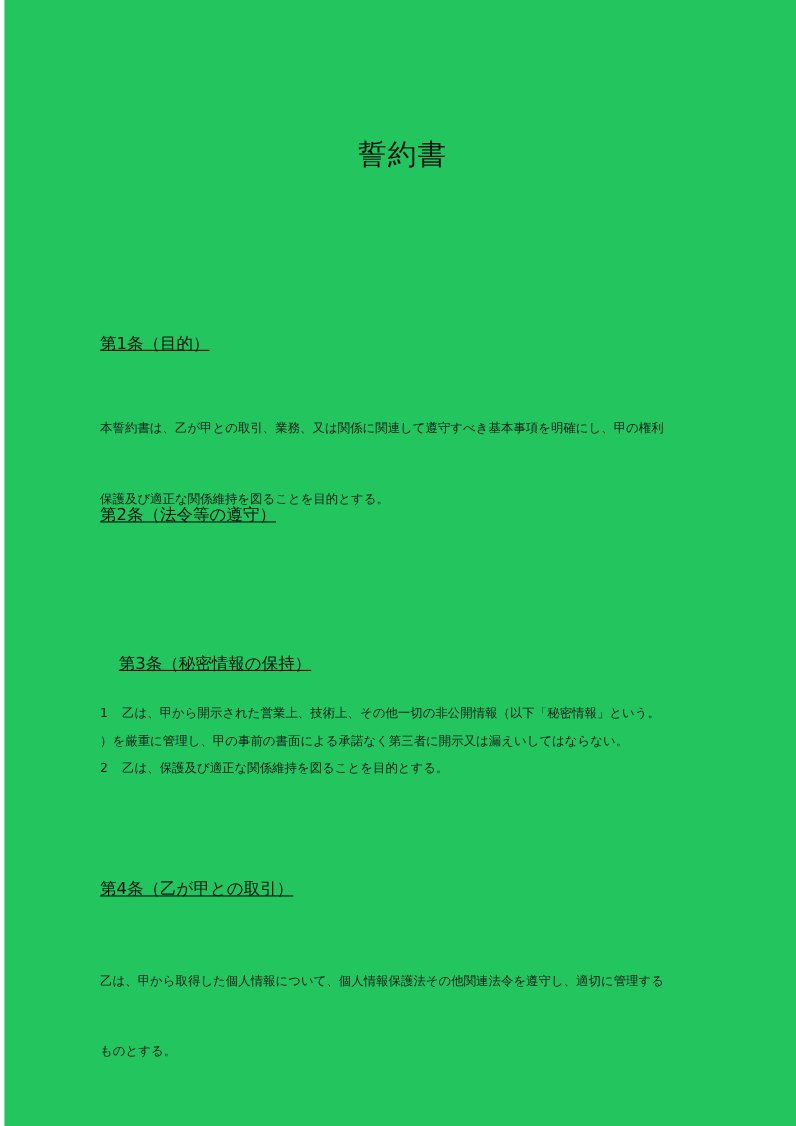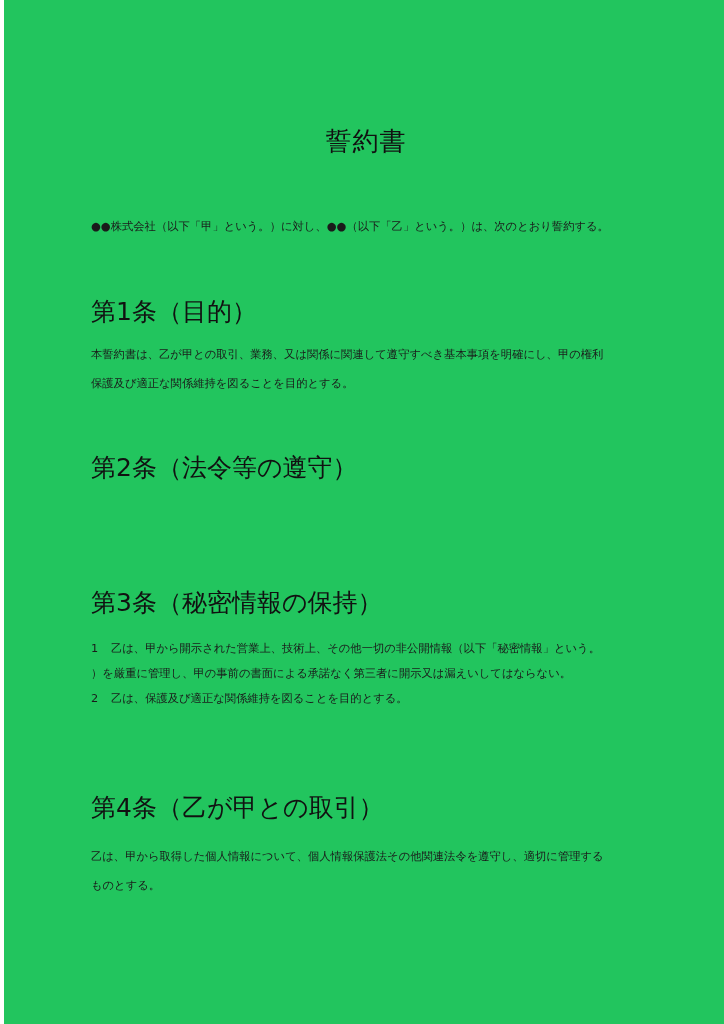--- a/index.html
+++ b/index.html
@@ -35,54 +35,54 @@
     position: absolute;
     left: 87px; top: 217px;
     width: 560px;
     font-size: 11.3px;
     line-height: 20px;
     white-space: nowrap;
   }
   .heading {
     position: absolute;
     left: 87px;
-    font-size: 25px;
+    font-size: 15px;
     line-height: 28px;
     white-space: nowrap;
     color: #111;
+    text-decoration: underline;
   }
   .para {
     position: absolute;
     left: 87px;
     width: 560px;
     font-size: 11.3px;
     line-height: 28.5px;
   }
-  .para .line { display: block; white-space: nowrap; }
+  .para .line { display: block; white-space: nowrap; margin-top: 35px; }
   .item { display: block; white-space: nowrap; }
   .item .num { display: inline-block; width: 20px; }
 </style>
 </head>
 <body>
 
 <div class="page">
 
   <div class="title">誓約書</div>
 
-  <div class="intro">●●株式会社（以下「甲」という。）に対し、●●（以下「乙」という。）は、次のとおり誓約する。</div>
 
   <div class="heading" style="top:298px;">第1条（目的）</div>
   <div class="para" style="top:341px;">
     <span class="line">本誓約書は、乙が甲との取引、業務、又は関係に関連して遵守すべき基本事項を明確にし、甲の権利</span>
     <span class="line">保護及び適正な関係維持を図ることを目的とする。</span>
   </div>
 
   <div class="heading" style="top:454px;">第2条（法令等の遵守）</div>
 
-  <div class="heading" style="top:589px;">第3条（秘密情報の保持）</div>
+  <div class="heading" style="top:589px;margin-left:17px;">第3条（秘密情報の保持）</div>
   <div class="para" style="top:636px; line-height:25px;">
     <span class="item">
       <span class="num">1</span><span>乙は、甲から開示された営業上、技術上、その他一切の非公開情報（以下「秘密情報」という。</span>
     </span>
     <span class="item">）を厳重に管理し、甲の事前の書面による承諾なく第三者に開示又は漏えいしてはならない。</span>
     <span class="item">
       <span class="num">2</span><span>乙は、保護及び適正な関係維持を図ることを目的とする。</span>
     </span>
   </div>
 

